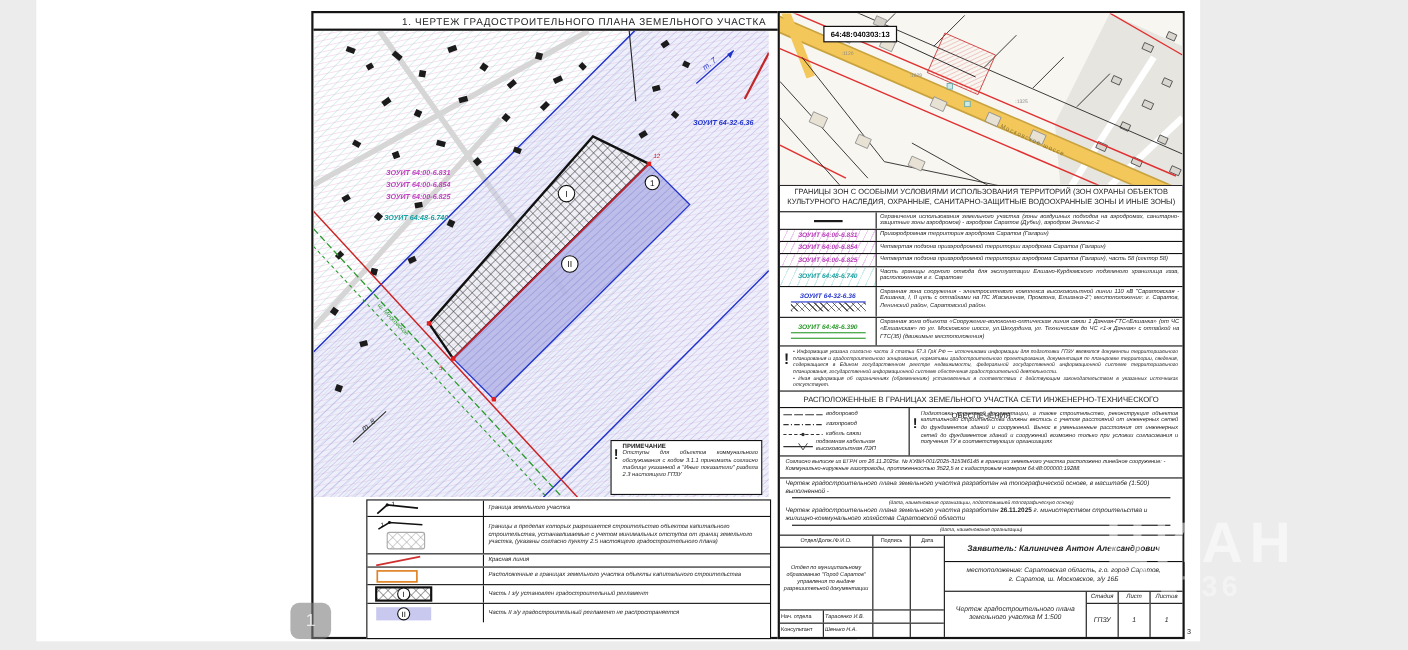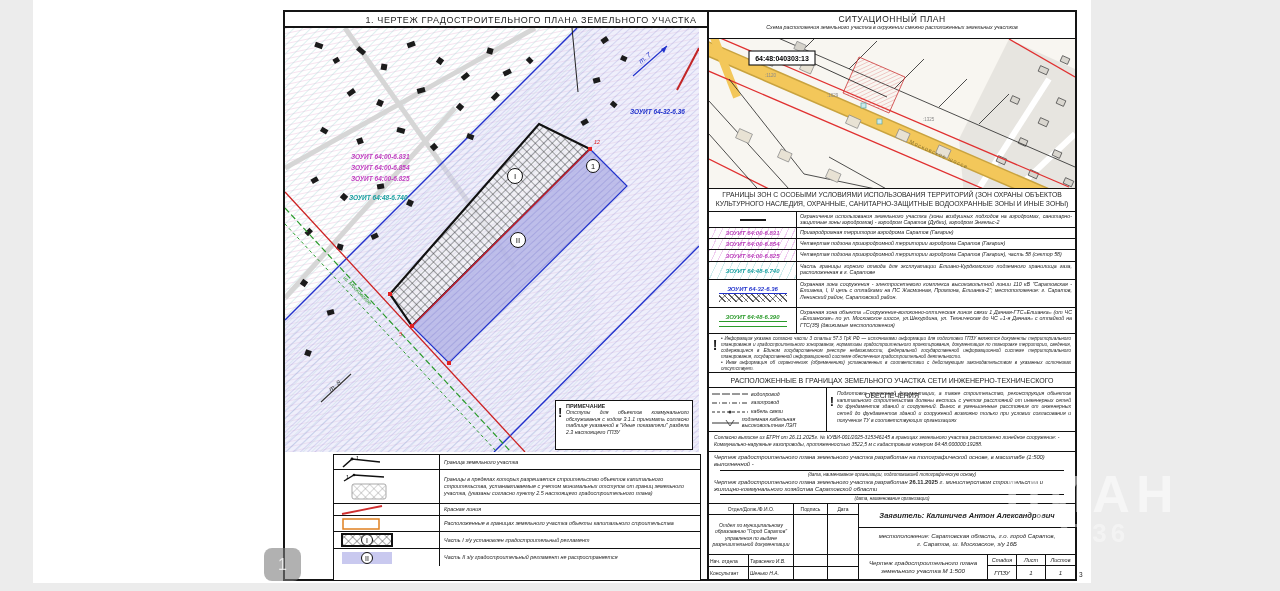--- a/index.html
+++ b/index.html
@@ -316,24 +316,20 @@
             <circle cx="27" cy="8" r="5.5" fill="#fff" stroke="#111" stroke-width="1"></circle>
             <text x="27" y="10.5" font-size="7" text-anchor="middle">II</text>
             </svg>
         </div>
         <div class="lg-text">Часть II з/у градостроительный регламент не распространяется</div>
       </div>
     </div>
   </div>
 
   <div id="frame-right" class="frame">
-    <div class="rp-head">
-      <div class="t1">СИТУАЦИОННЫЙ ПЛАН</div>
-      <div class="t2">Схема расположения земельного участка в окружении смежно расположенных земельных участков</div>
-    </div>
 
     <div id="sit-map">
       <svg viewBox="0 0 366 157" width="366" height="157">
         <rect width="366" height="157" fill="#f8f6f1"></rect>
 
         <g>
           <polygon points="255,157 250,100 300,0 366,30 366,157" fill="#e7e5e0"></polygon>
           <line x1="265" y1="157" x2="340" y2="40" stroke="#fff" stroke-width="6"></line>
           <line x1="300" y1="157" x2="366" y2="95" stroke="#fff" stroke-width="6"></line>
           <g fill="#d9d6cf" stroke="#444" stroke-width="0.7">

